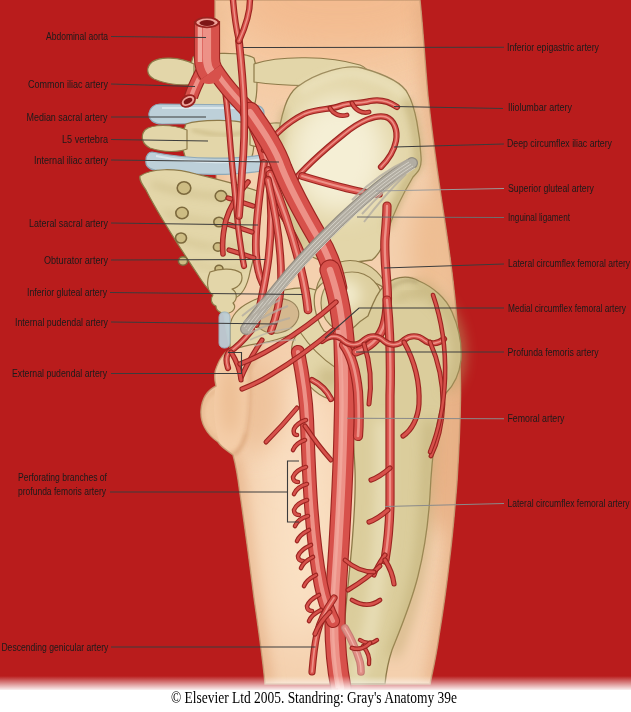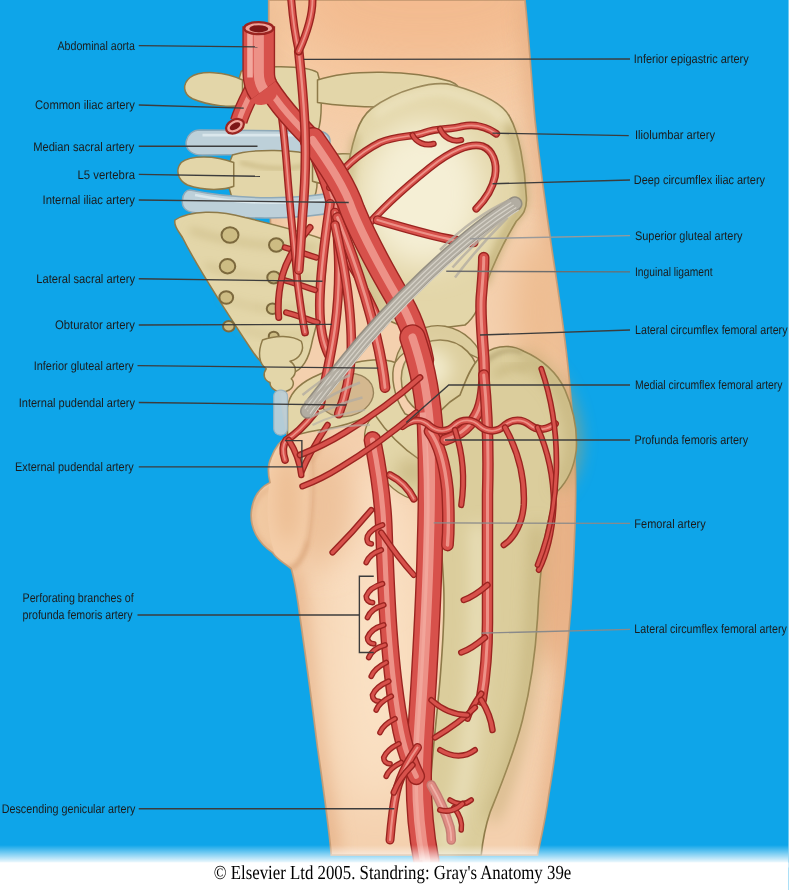--- a/index.html
+++ b/index.html
@@ -1,14 +1,14 @@
 <!DOCTYPE html>
 <html><head><meta charset="utf-8"><title>Arteries</title><style>
 html,body{margin:0;padding:0;background:#fff;}
-#c{position:relative;width:631px;height:712px;overflow:hidden;background:#0ea5e9;}
+#c{position:relative;width:631px;height:712px;overflow:hidden;background:#b91c1c;}
 </style></head>
 <body>
 <div id="c">
 <svg width="631" height="712" viewBox="0 0 631 712">
 <defs>
 <filter id="b2" x="-40%" y="-40%" width="180%" height="180%">
           <feGaussianBlur stdDeviation="2"></feGaussianBlur>
         </filter>
 <filter id="b4" x="-60%" y="-60%" width="220%" height="220%">
           <feGaussianBlur stdDeviation="4"></feGaussianBlur>

